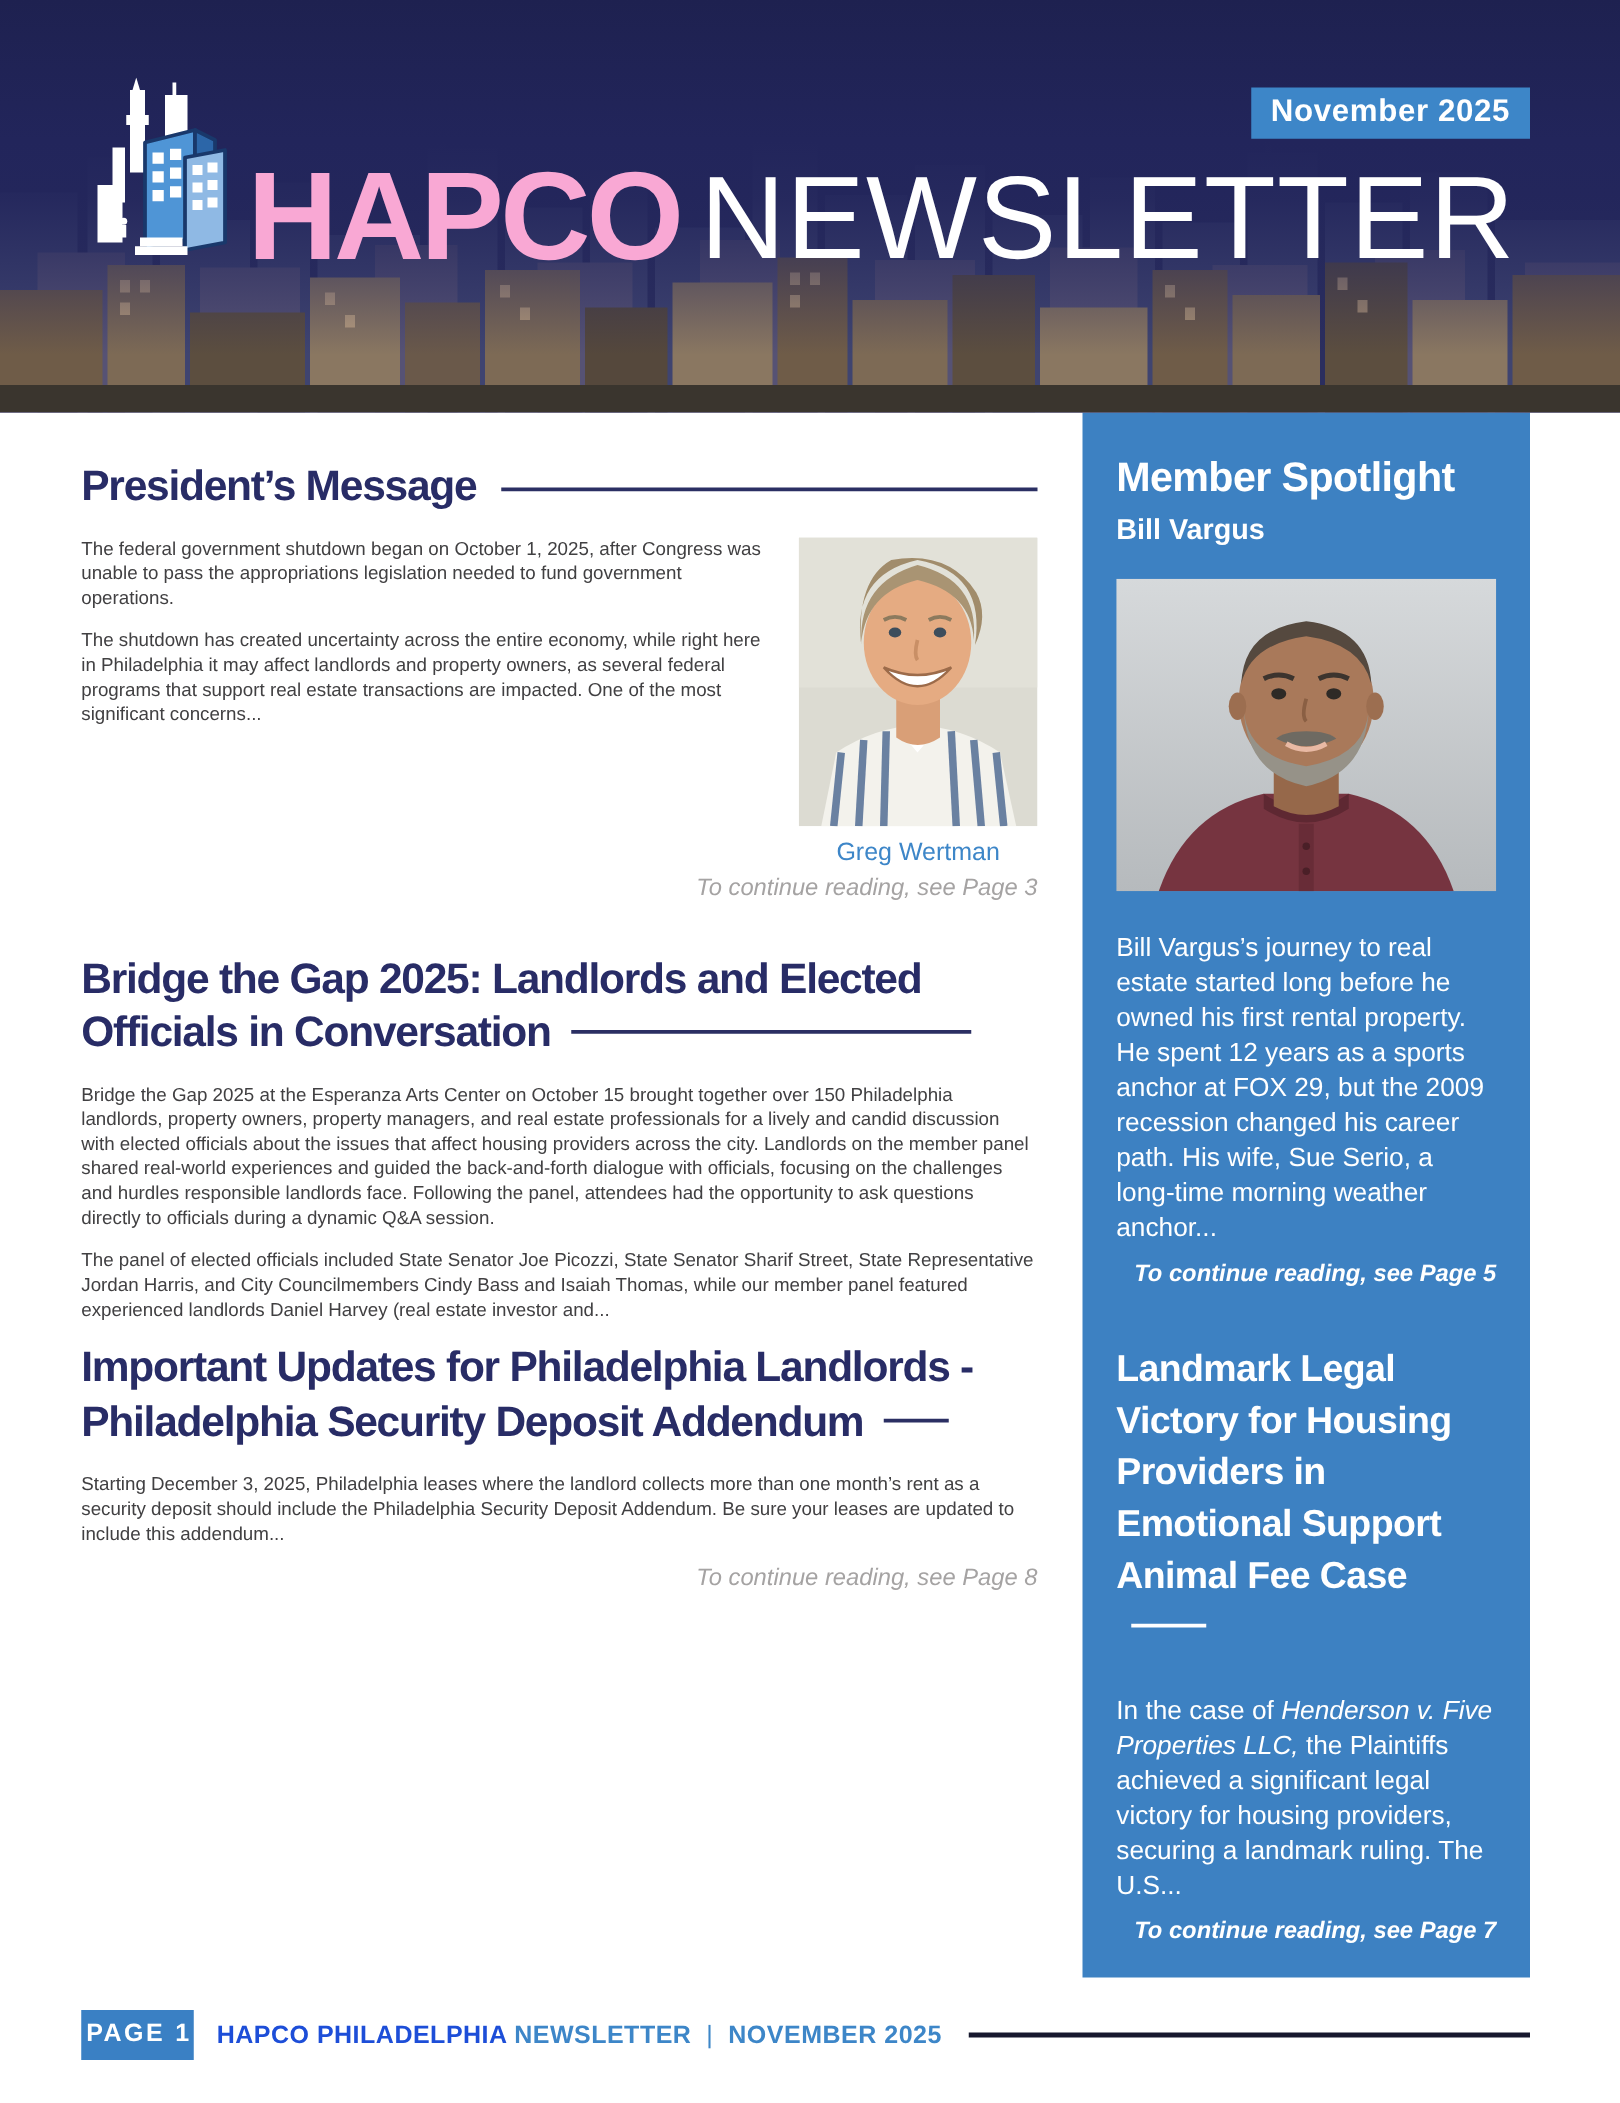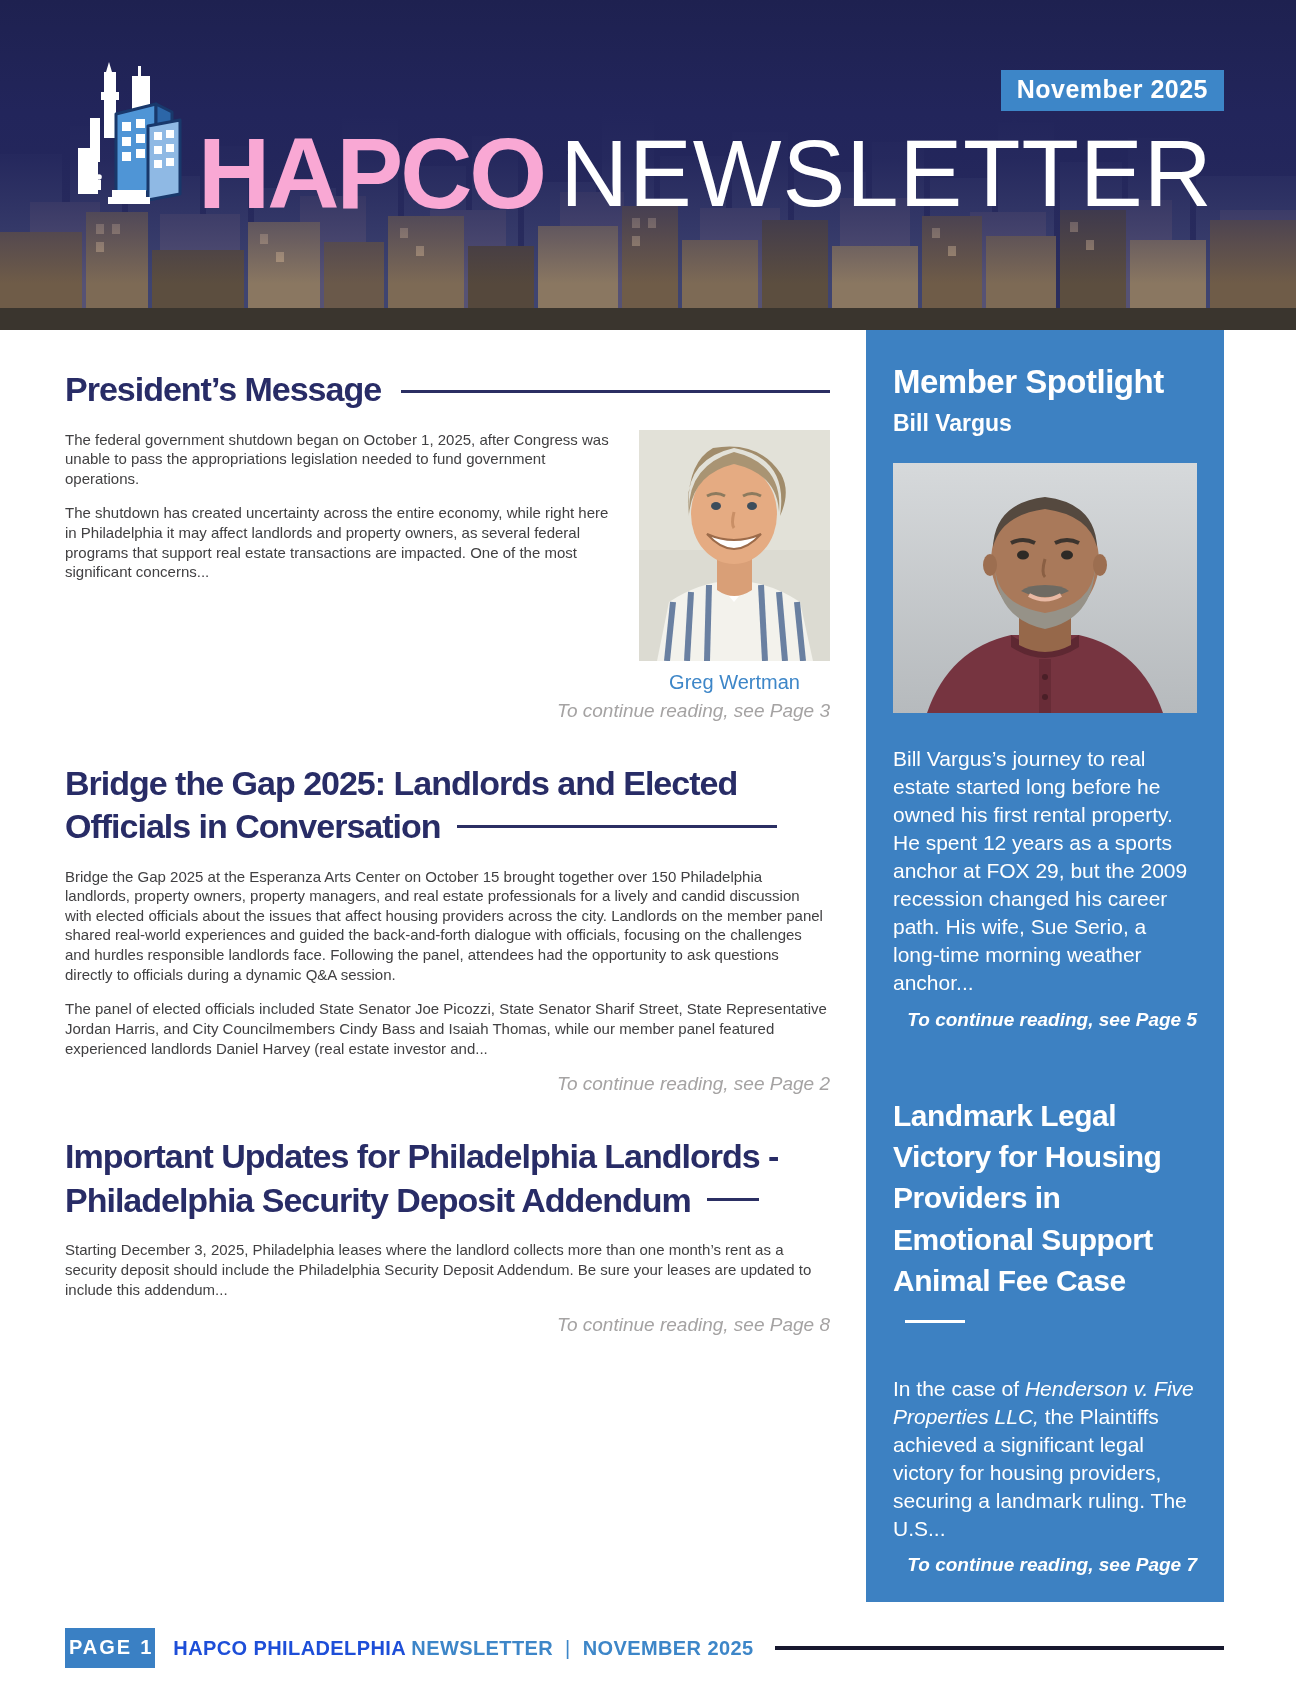--- a/index.html
+++ b/index.html
@@ -40,21 +40,21 @@
   .photo-frame { width:191px; height:231px; display:block; }
   figcaption { text-align:center; color:#3d86c8; font-size:20px; margin-top:10px; font-weight:500; }
 
   
   .sidebar { width:358px; flex:none; background:#3d81c2; color:#ffffff; min-height:1228px; padding:34px 27px 26px; }
   .sb-title { font-size:33px; font-weight:bold; letter-spacing:-.5px; line-height:1.1; }
   .sb-subtitle { font-size:23px; font-weight:bold; margin-top:10px; }
   .sb-photo { width:304px; height:250px; display:block; margin-top:26px; }
   .sidebar p { font-size:21px; line-height:1.33; margin-top:32px; }
   .sb-continue { text-align:right; font-size:19px; font-weight:bold; font-style:italic; margin-top:12px; }
-  .sb-title2 { font-size:30px; font-weight:bold; letter-spacing:-.5px; line-height:1.38; margin-top:64px; }
+  .sb-title2 { font-size:30px; font-weight:bold; letter-spacing:-.5px; line-height:1.38; margin-top:44px; }
   .sidebar em { font-style:italic; }
 
   
   .page-footer { display:flex; align-items:center; margin:26px 72px 0 65px; padding-bottom:40px; }
   .page-badge { background:#3a80c4; color:#ffffff; font-weight:bold; font-size:20px; padding:8px 4px 9px; letter-spacing:2px; flex:none; }
   .page-badge .num { margin-left:8px; letter-spacing:0; }
   .footer-text { margin-left:18px; font-size:20px; font-weight:bold; letter-spacing:.4px; white-space:nowrap; }
   .ft-dark { color:#1d4ed8; }
   .ft-blue { color:#3d86c8; }
   .ft-sep { color:#3d86c8; font-weight:400; margin:0 6px; }
@@ -241,21 +241,20 @@
         </figure>
         <p>The federal government shutdown began on October 1, 2025, after Congress was unable to pass the appropriations legislation needed to fund government operations.</p>
         <p>The shutdown has created uncertainty across the entire economy, while right here in Philadelphia it may affect landlords and property owners, as several federal programs that support real estate transactions are impacted. One of the most significant concerns...</p>
         <div class="continue">To continue reading, see Page 3</div>
       </article>
 
       <article>
         <h2 class="art-title"><span>Bridge the Gap 2025: Landlords and Elected Officials in Conversation</span><span class="inline-rule rule-320"></span></h2>
         <p>Bridge the Gap 2025 at the Esperanza Arts Center on October 15 brought together over 150 Philadelphia landlords, property owners, property managers, and real estate professionals for a lively and candid discussion with elected officials about the issues that affect housing providers across the city. Landlords on the member panel shared real-world experiences and guided the back-and-forth dialogue with officials, focusing on the challenges and hurdles responsible landlords face. Following the panel, attendees had the opportunity to ask questions directly to officials during a dynamic Q&amp;A session.</p>
         <p>The panel of elected officials included State Senator Joe Picozzi, State Senator Sharif Street, State Representative Jordan Harris, and City Councilmembers Cindy Bass and Isaiah Thomas, while our member panel featured experienced landlords Daniel Harvey (real estate investor and...</p>
-        <div class="continue">To continue reading, see Page 2</div>
       </article>
 
       <article>
         <h2 class="art-title"><span>Important Updates for Philadelphia Landlords - Philadelphia Security Deposit Addendum</span><span class="inline-rule rule-52"></span></h2>
         <p>Starting December 3, 2025, Philadelphia leases where the landlord collects more than one month’s rent as a security deposit should include the Philadelphia Security Deposit Addendum. Be sure your leases are updated to include this addendum...</p>
         <div class="continue">To continue reading, see Page 8</div>
       </article>
 
     </main>
 

